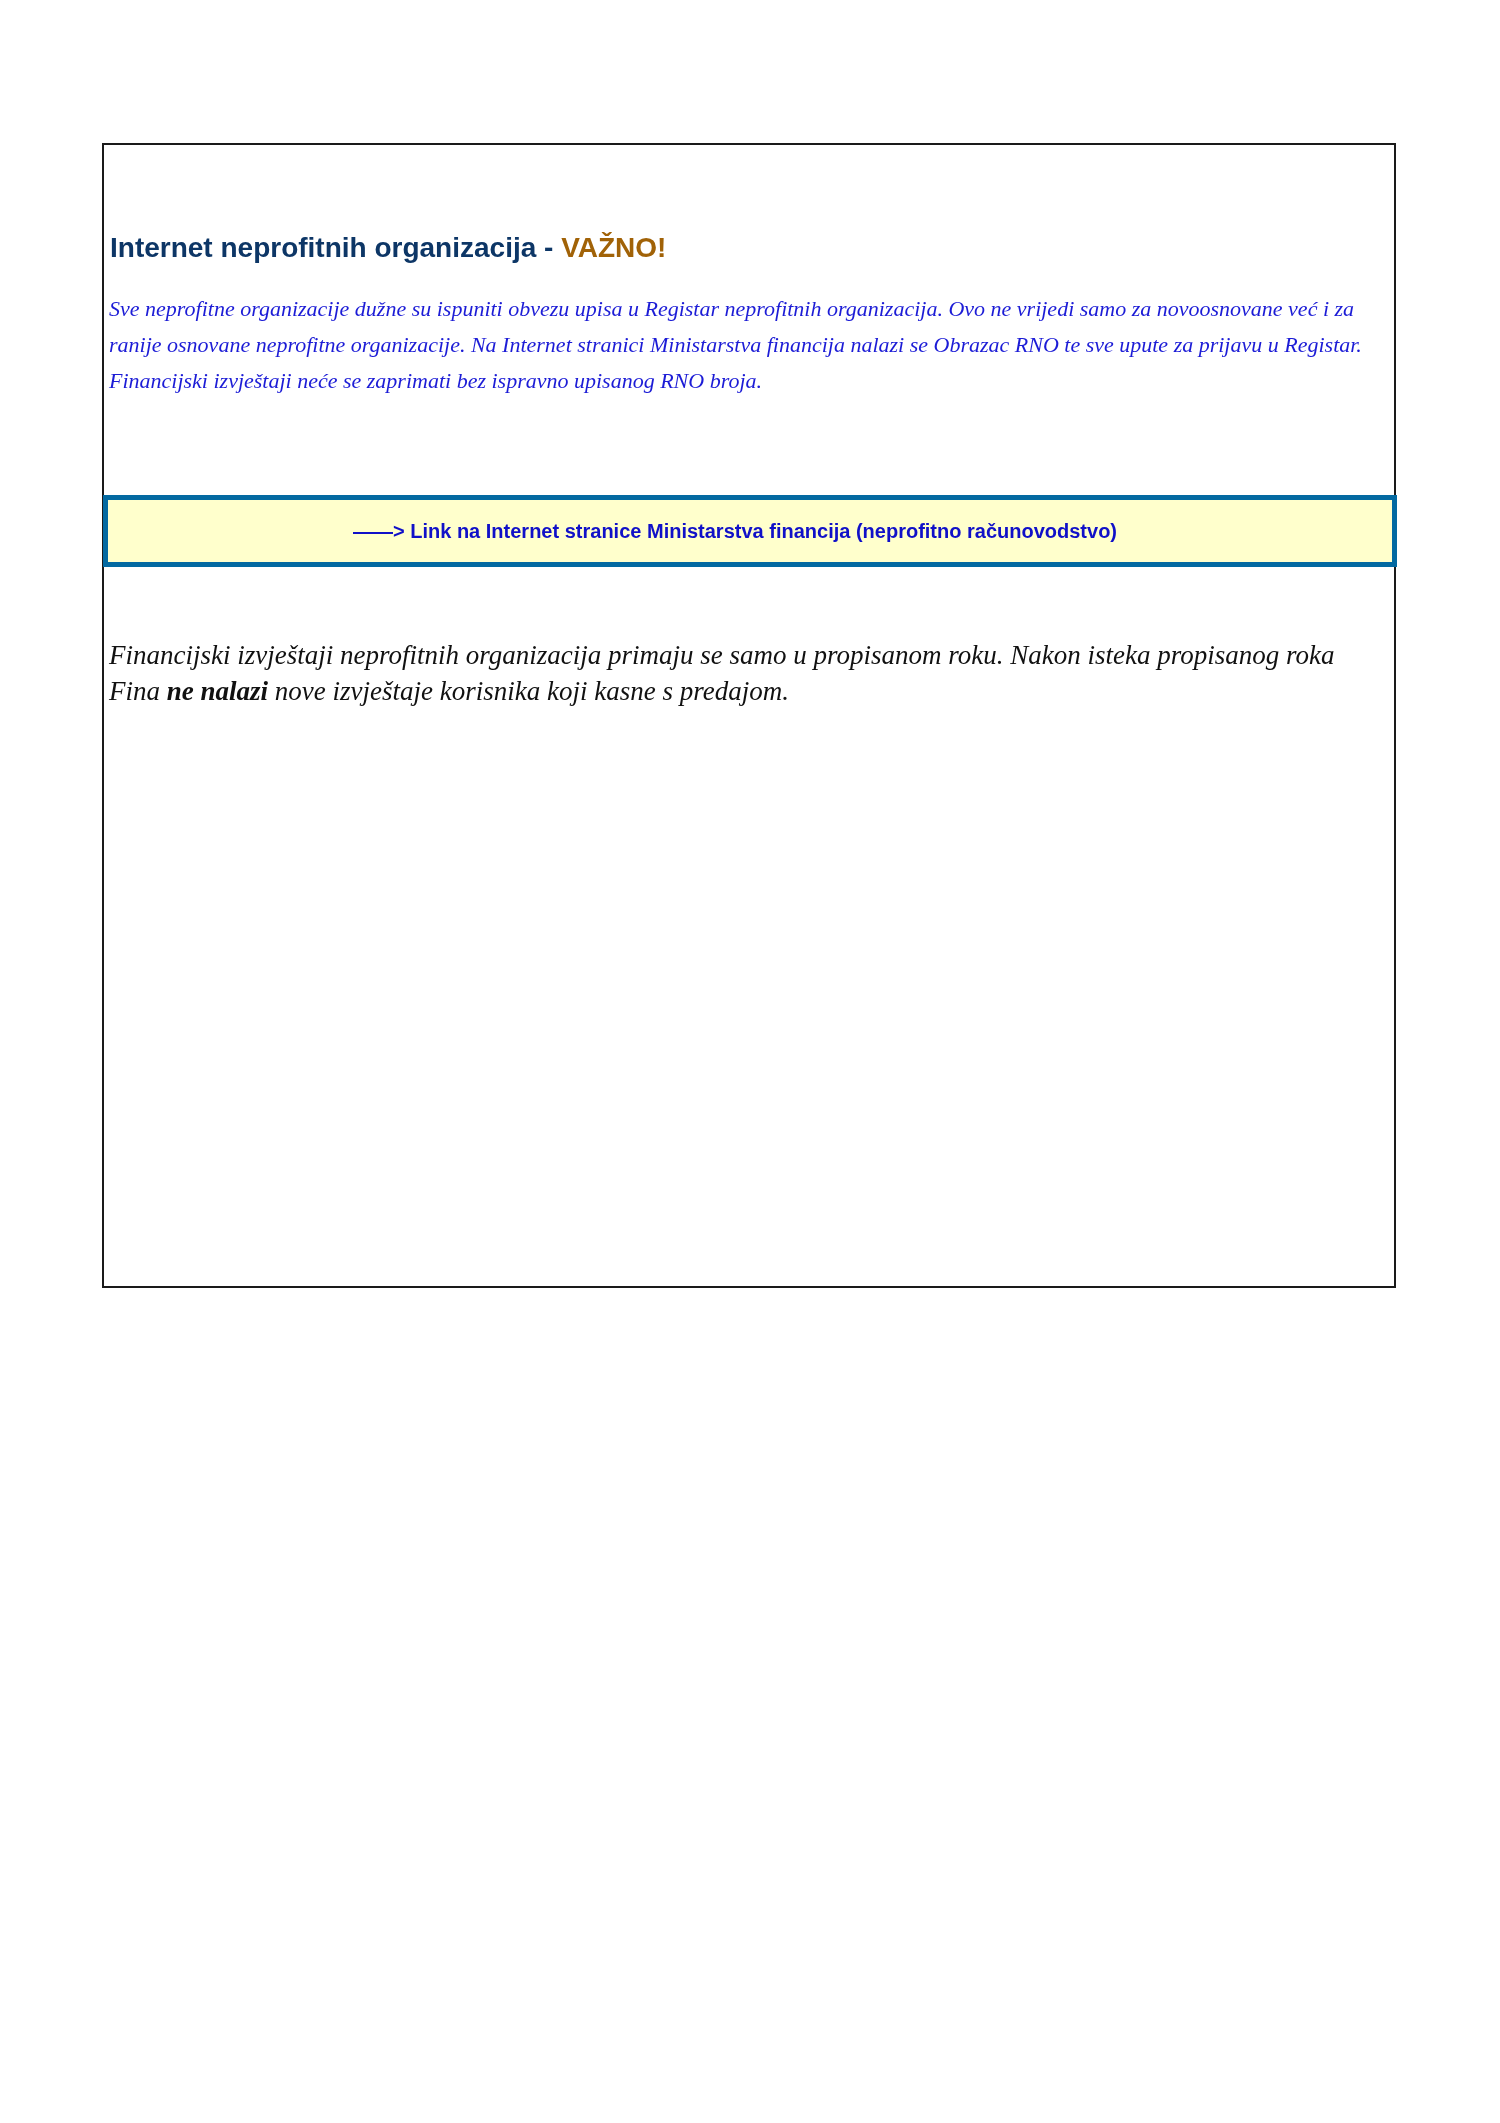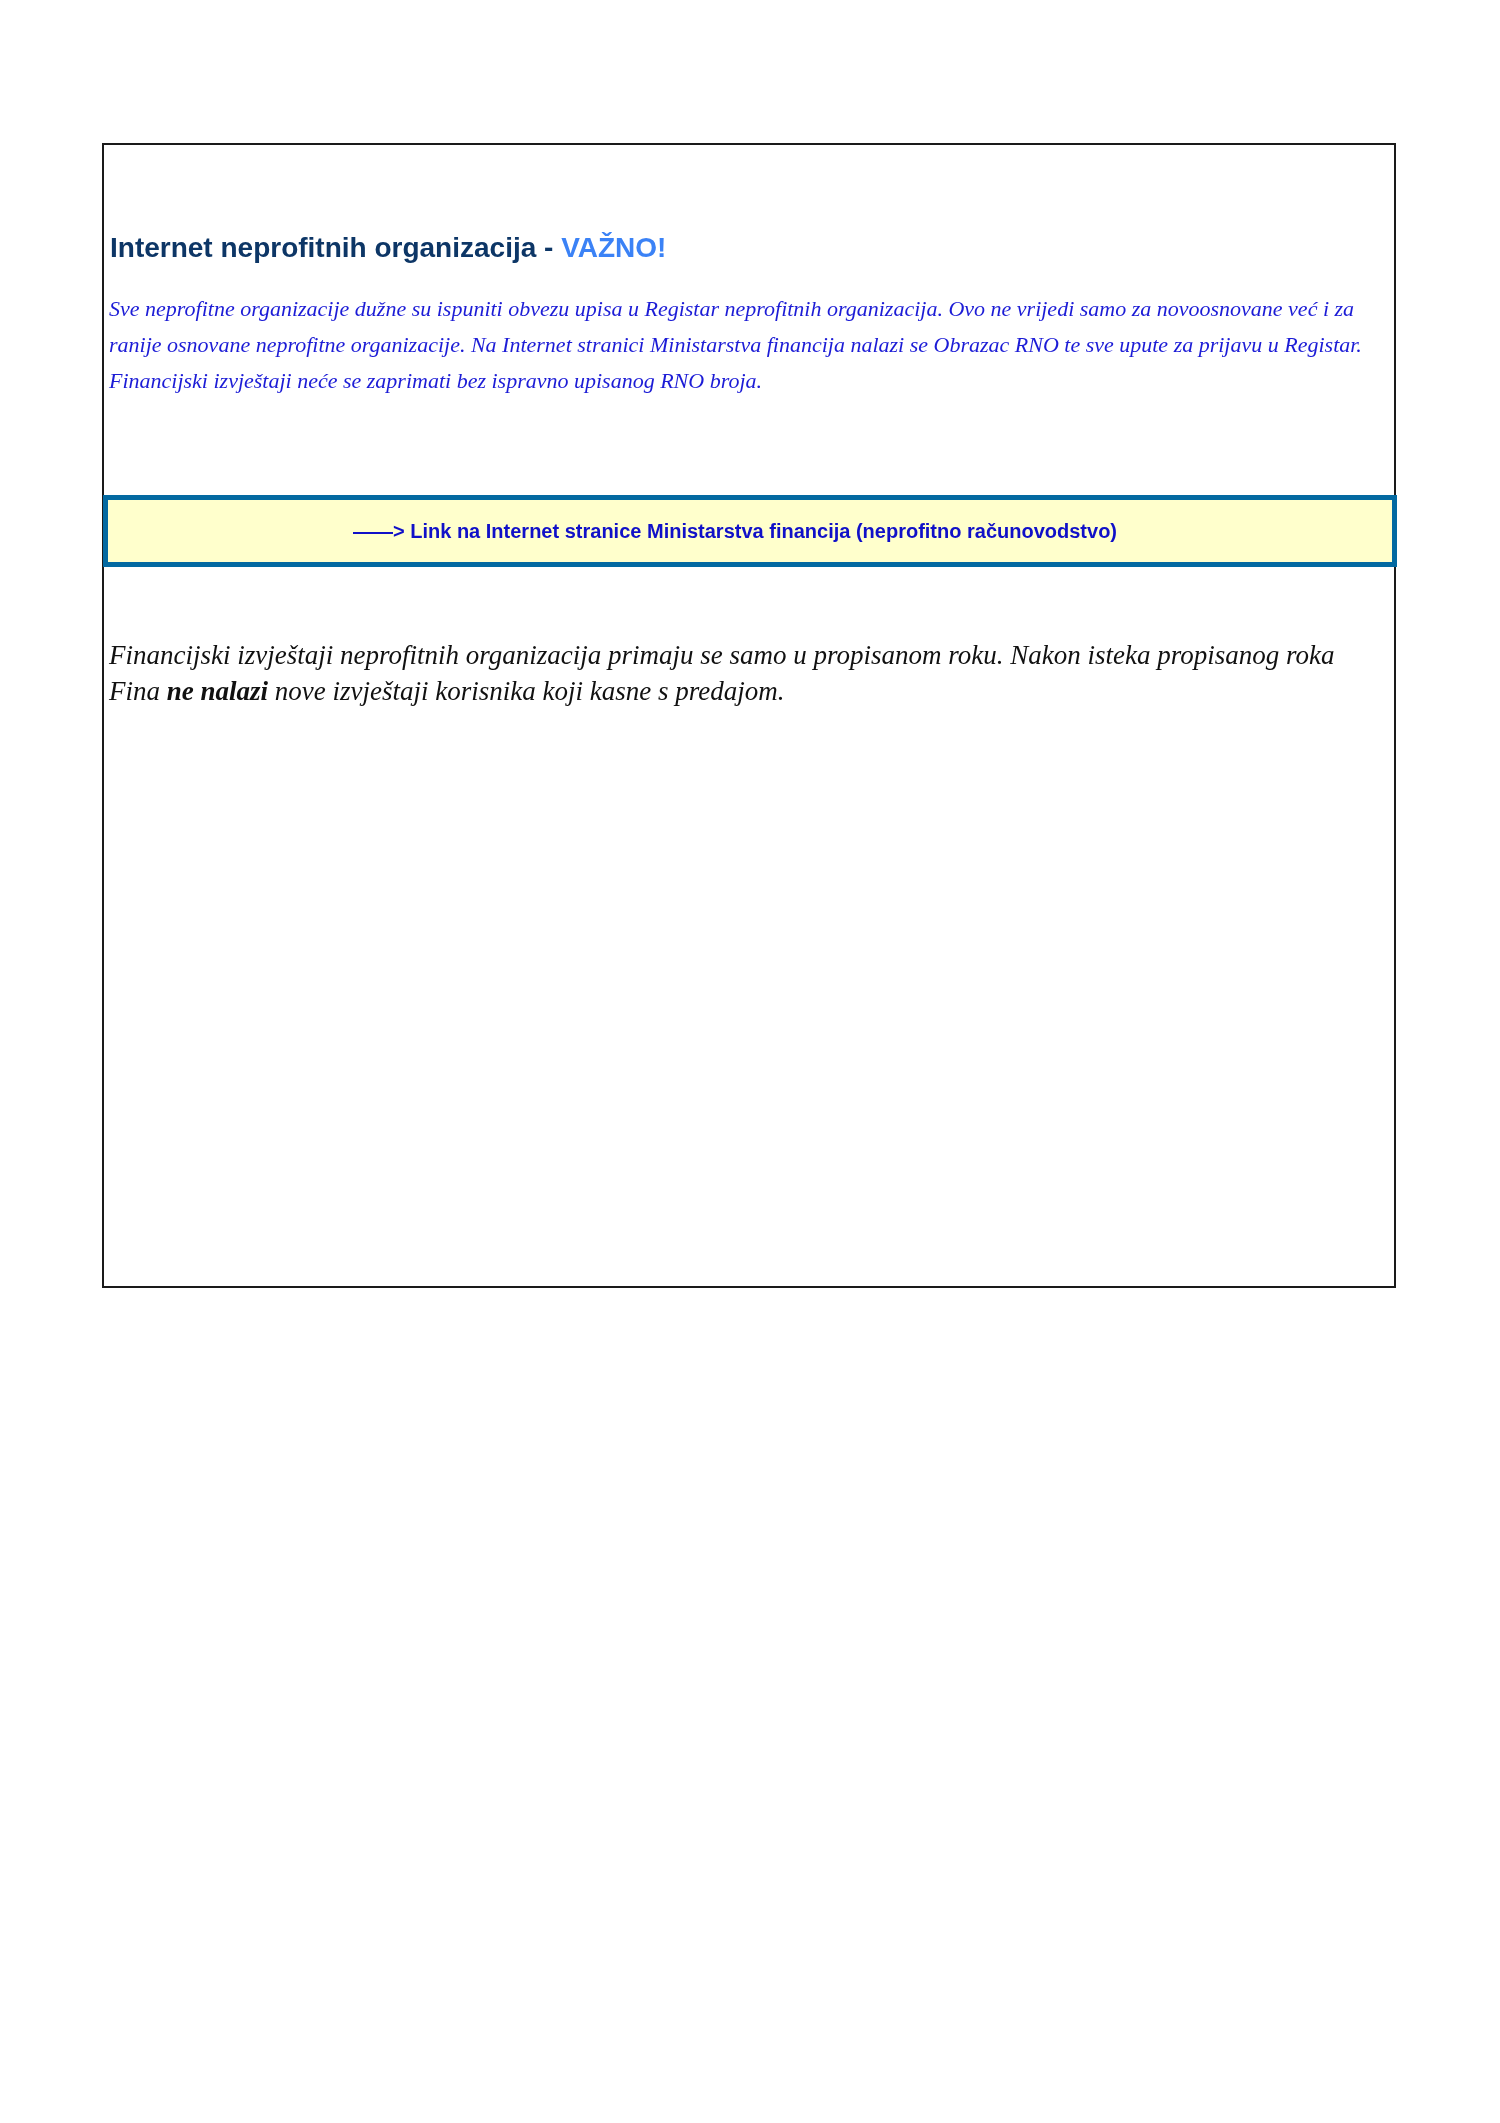--- a/index.html
+++ b/index.html
@@ -28,21 +28,21 @@
       top: 86px;
       margin: 0;
       font-family: "Liberation Sans", sans-serif;
       font-weight: bold;
       font-size: 28px;
       line-height: 34px;
       color: #0d3666;
       white-space: nowrap;
     }
     .heading .warn {
-      color: #3b82f6;
+      color: #a16207;
       margin-top: 8px;
     }
     .notice-blue {
       position: absolute;
       left: 5px;
       top: 146px;
       width: 1280px;
       margin: 0;
       font-family: "Liberation Serif", serif;
       font-style: italic;
@@ -96,15 +96,15 @@
 <div class="page-frame">
 
   <h2 class="heading"><span>Internet neprofitnih organizacija - </span><span class="warn">VAŽNO!</span></h2>
 
   <p class="notice-blue">Sve neprofitne organizacije dužne su ispuniti obvezu upisa u Registar neprofitnih organizacija.  Ovo ne vrijedi samo za novoosnovane već i za ranije osnovane neprofitne organizacije.  Na Internet stranici Ministarstva financija nalazi se Obrazac RNO te sve upute za prijavu u Registar. Financijski izvještaji neće se zaprimati bez ispravno upisanog RNO broja.</p>
 
   <div class="link-bar">
     <a class="link-text">——&gt; Link na Internet stranice Ministarstva financija (neprofitno računovodstvo)</a>
   </div>
 
-  <p class="notice-black"><span>Financijski izvještaji neprofitnih organizacija primaju se samo u propisanom roku. Nakon isteka propisanog roka Fina </span><b>ne nalazi</b><span>  nove izvještaji korisnika koji kasne s predajom.</span></p>
+  <p class="notice-black"><span>Financijski izvještaji neprofitnih organizacija primaju se samo u propisanom roku. Nakon isteka propisanog roka Fina </span><b>ne nalazi</b><span>  nove izvještaje korisnika koji kasne s predajom.</span></p>
 
 </div>
 
 </body></html>

